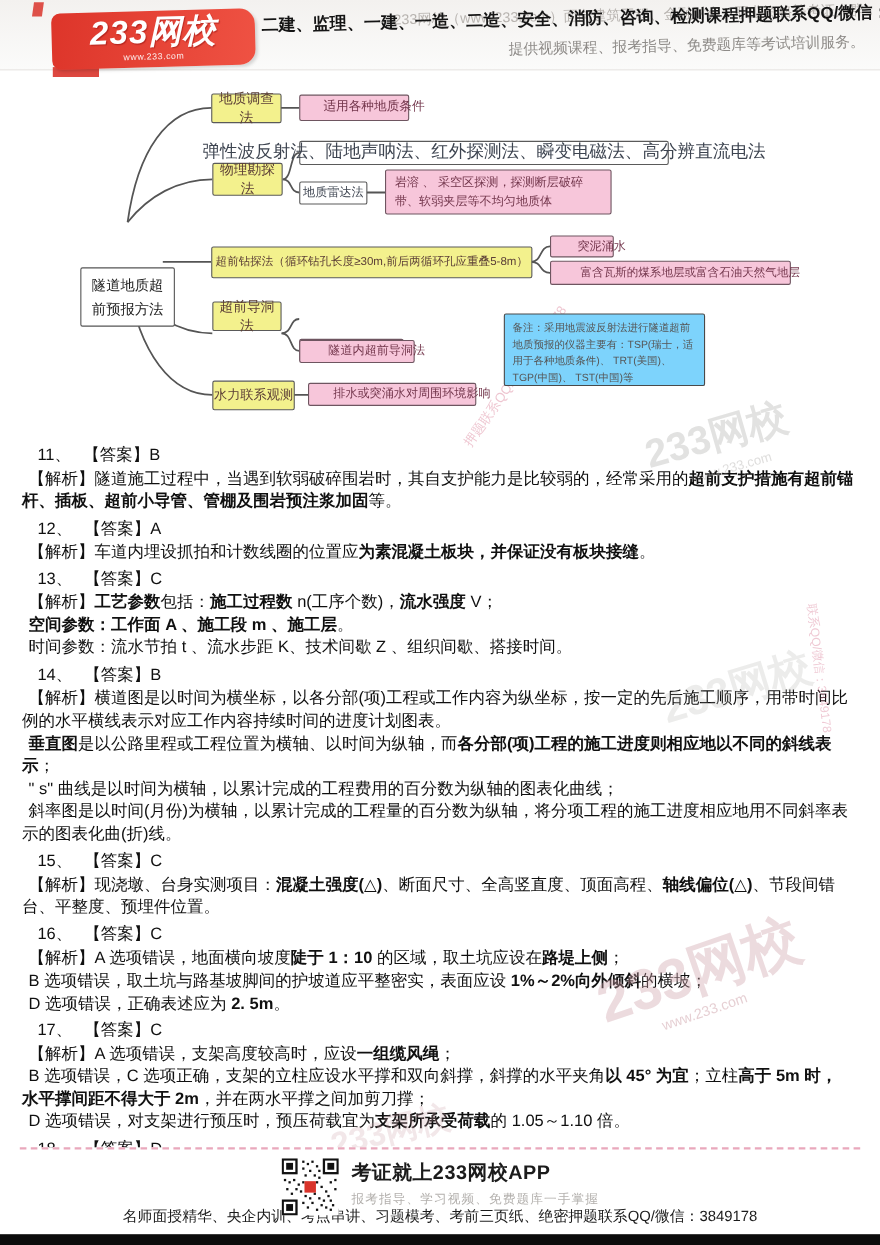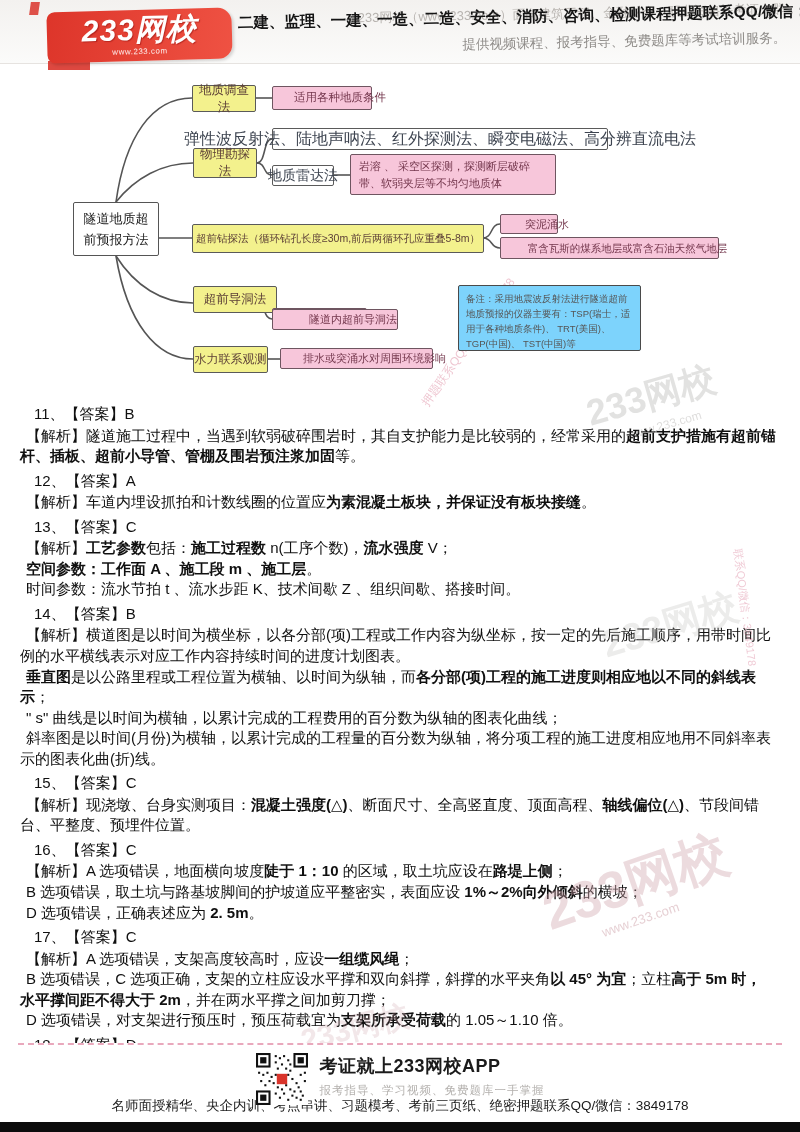--- a/index.html
+++ b/index.html
@@ -19,29 +19,29 @@
   .head-line1 { position:relative; z-index:2; font-weight:700; font-size:15.5px; color:#151515; white-space:nowrap; }
   .head-line2 { text-align:right; color:#8e8b88; font-size:13.5px; margin-top:7px; }
 
   
   .diagram { position:relative; width:800px; height:314px; margin-top:18px; }
   .connectors { position:absolute; left:0; top:0; }
   .dbox { position:absolute; display:flex; align-items:center; justify-content:center; border:1.6px solid #5a5a5a; font-size:12.5px; color:#5d4037; text-align:center; border-radius:2px; line-height:1.35; z-index:2; }
   .yellow { background:#f3f18d; }
   .pinkbox { background:#f7c6da; color:#73364c; border-color:#6e5560;padding-left:36px; }
   .whitebox { background:#fff; color:#3d4450; }
-  .root { background:#fff; color:#222; font-size:13px; line-height:1.65; padding:2px 5px; border-color:#555; }
+  .root { background:#fff; color:#222; font-size:13px; line-height:1.65; padding:2px 5px; border-color:#555;margin-top:41px; }
   .nowrap { white-space:nowrap; }
   .leftalign { text-align:left; justify-content:flex-start; align-items:flex-start; padding:3px 8px; }
   .notebox { font-size:9.5px; line-height:1.58; color:#555; background:#7dd3fc; border-color:#4a4a4a; text-align:left; align-items:flex-start; justify-content:flex-start; padding:5px 7px; }
 
   
   .answers { padding:4px 24px 0 20px; font-size:15px; line-height:1.37; color:#101010; }
   .ans-head { padding-left:14px; margin:4px 0 1px; }
-  .q-num { }
+  .q-num { margin-right:11px; }
   .exp { margin:0; text-indent:6px; }
   .bold { font-weight:700; }
 
   
   .wm { position:absolute; white-space:nowrap; pointer-events:none; z-index:1; }
   .wm-gray1 { left:585px; top:372px; font-size:36px; font-weight:700; color:rgba(160,158,155,.30); transform:rotate(-16deg); }
   .wm-gray1s { left:628px; top:418px; font-size:12px; color:rgba(160,158,155,.35); transform:rotate(-16deg); }
   .wm-gray2 { left:600px; top:600px; font-size:38px; font-weight:700; color:rgba(170,168,165,.22); transform:rotate(-17deg); }
   .wm-pink1 { left:540px; top:848px; font-size:52px; font-weight:700; color:rgba(205,160,168,.38); transform:rotate(-19deg); }
   .wm-pink1s { left:600px; top:912px; font-size:13px; color:rgba(205,160,168,.5); transform:rotate(-19deg); }
@@ -99,32 +99,32 @@
       </g>
     </svg>
 
     <div class="dbox root" style="left:73px; top:120px; width:86px; height:54px;">隧道地质超前预报方法</div>
 
     <div class="dbox yellow" style="left:192px; top:3px; width:64px; height:27px;">地质调查法</div>
     <div class="dbox pinkbox nowrap" style="left:272px; top:4px; width:100px; height:24px; font-size:11.5px;">适用各种地质条件</div>
 
     <div class="dbox yellow" style="left:193px; top:66px; width:64px; height:30px;">物理勘探法</div>
     <div class="dbox whitebox nowrap" style="left:272px; top:46px; width:336px; height:22px; font-size:16px;">弹性波反射法、陆地声呐法、红外探测法、瞬变电磁法、高分辨直流电法</div>
-    <div class="dbox whitebox nowrap" style="left:272px; top:83px; width:62px; height:21px; font-size:14px;">地质雷达法</div>
+    <div class="dbox whitebox nowrap" style="left:272px; top:83px; width:62px; height:21px; font-size:11px;">地质雷达法</div>
     <div class="dbox pinkbox leftalign" style="left:350px; top:72px; width:206px; height:41px; font-size:11px; line-height:1.55;">岩溶 、 采空区探测，探测断层破碎带、软弱夹层等不均匀地质体</div>
 
     <div class="dbox yellow nowrap" style="left:192px; top:142px; width:292px; height:29px; font-size:10.5px;">超前钻探法（循环钻孔长度≥30m,前后两循环孔应重叠5-8m）</div>
     <div class="dbox pinkbox nowrap" style="left:500px; top:132px; width:58px; height:20px; font-size:11px;">突泥涌水</div>
     <div class="dbox pinkbox nowrap" style="left:500px; top:155px; width:219px; height:22px; font-size:10.5px;">富含瓦斯的煤系地层或富含石油天然气地层</div>
 
     <div class="dbox notebox" style="left:458px; top:203px; width:183px; height:66px;">备注：采用地震波反射法进行隧道超前地质预报的仪器主要有：TSP(瑞士，适用于各种地质条件)、 TRT(美国)、 TGP(中国)、 TST(中国)等</div>
 
-    <div class="dbox yellow" style="left:193px; top:204px; width:84px; height:27px;">超前导洞法</div>
+    <div class="dbox yellow" style="left:193px; top:192px; width:63px; height:27px;">超前导洞法</div>
     <div class="dbox pinkbox nowrap" style="left:272px; top:198px; width:95px; height:21px; font-size:11px;margin-top:28px;">平行超前导洞法</div>
-    <div class="dbox pinkbox nowrap" style="left:272px; top:227px; width:126px; height:21px; font-size:11px;">隧道内超前导洞法</div>
+    <div class="dbox pinkbox nowrap" style="left:272px; top:227px; width:105px; height:21px; font-size:11px;">隧道内超前导洞法</div>
 
     <div class="dbox yellow" style="left:193px; top:264px; width:75px; height:27px; font-size:12px;">水力联系观测</div>
     <div class="dbox pinkbox nowrap" style="left:280px; top:266px; width:153px; height:21px; font-size:11px;">排水或突涌水对周围环境影响</div>
   </div>
 
   <div class="answers">
 
     <div>
       <p class="ans-head"><span class="q-num">11、</span><span>【答案】B</span></p>
       <p class="exp"><span>【解析】隧道施工过程中，当遇到软弱破碎围岩时，其自支护能力是比较弱的，经常采用的</span><span class="bold">超前支护措施有超前锚杆、插板、超前小导管、管棚及围岩预注浆加固</span><span>等。</span></p>

